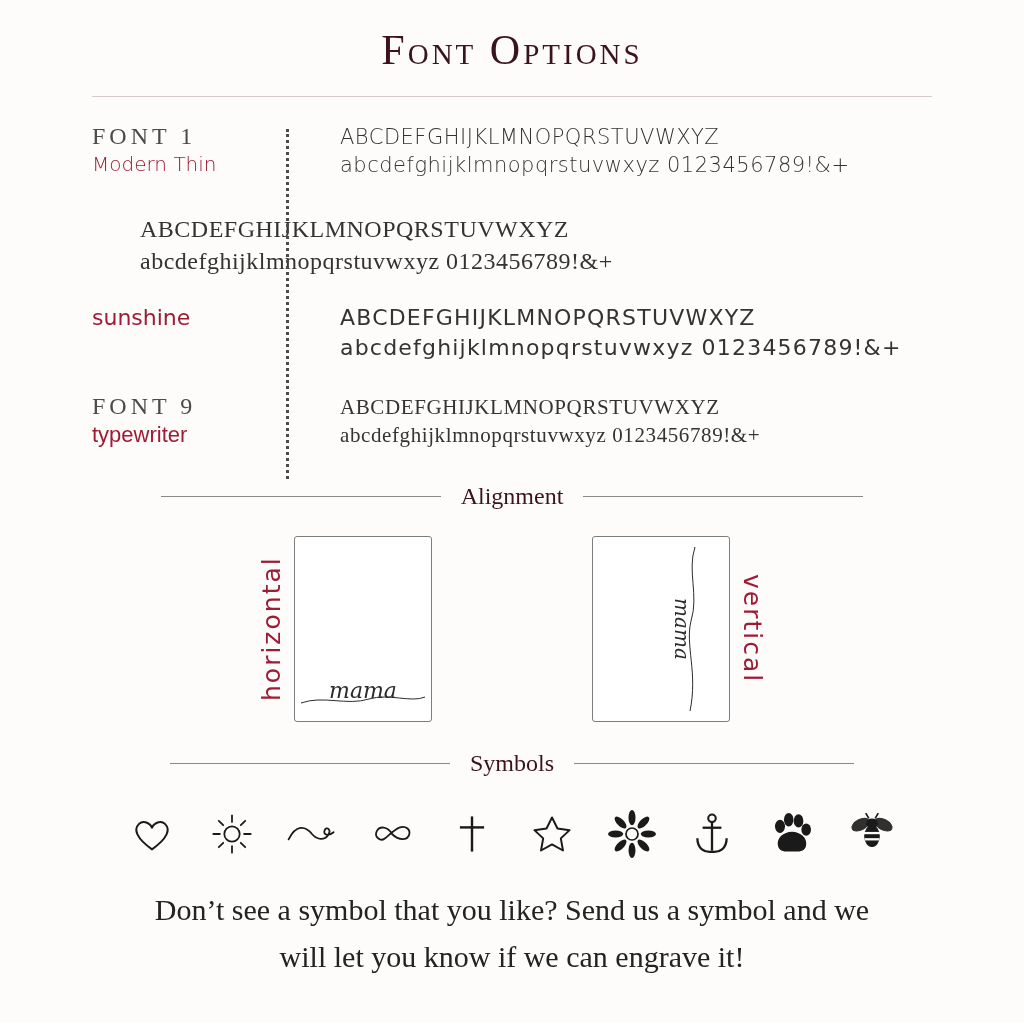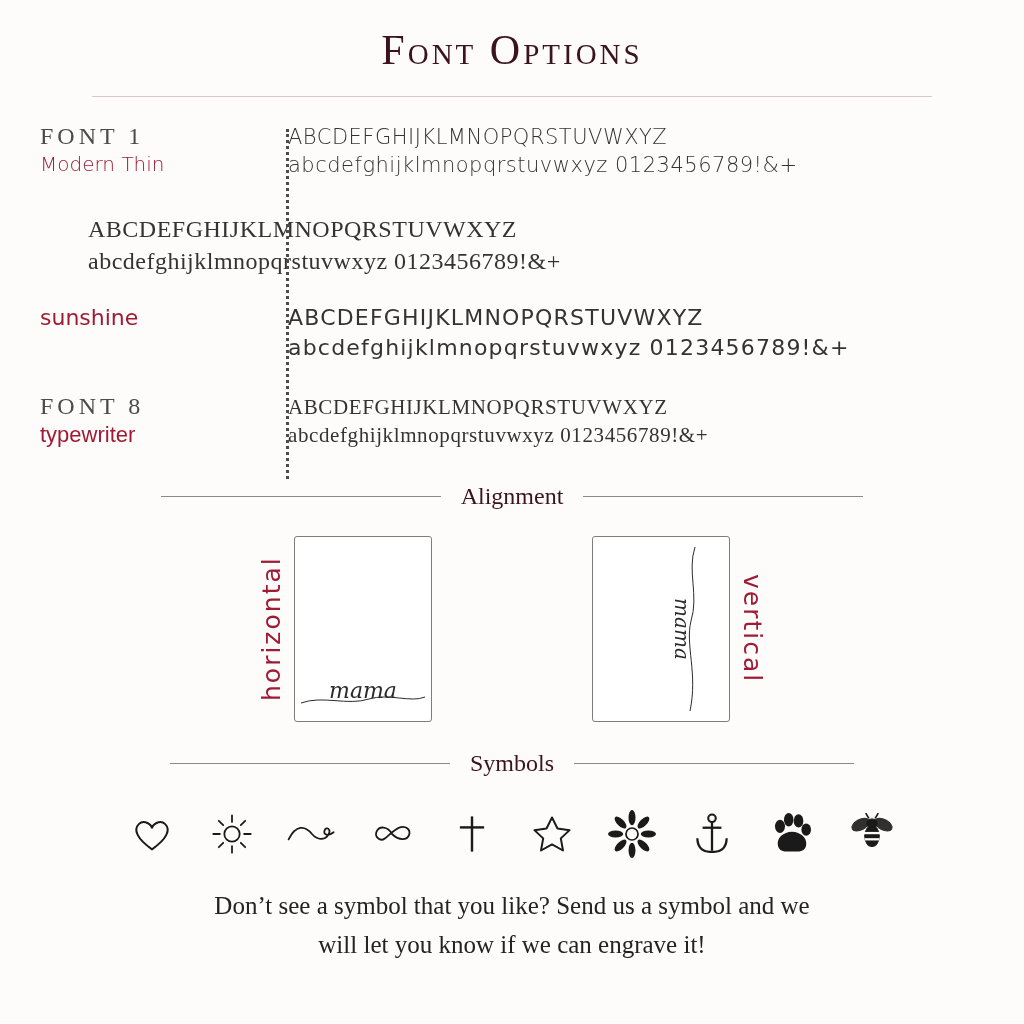--- a/index.html
+++ b/index.html
@@ -33,21 +33,21 @@
   }
   .title-rule {
     width: 840px;
     height: 1px;
     background: #d8c9cc;
     margin: 22px auto 0 auto;
   }
   
   .fonts-block {
     margin-top: 26px;
-    padding-left: 40px;
+    padding-left: 92px;
     position: relative;
   }
   .dotted-divider {
     position: absolute;
     left: 286px;
     top: 6px;
     height: 350px;
     width: 0;
     border-left: 3px dotted #4a4a4a;
   }
@@ -191,21 +191,21 @@
     width: 54px;
     height: 54px;
     display: flex;
     align-items: center;
     justify-content: center;
   }
   .note {
     text-align: center;
     margin-top: 26px;
     font-family: "Liberation Serif", serif;
-    font-size: 25px;
+    font-size: 30px;
     color: #232323;
     line-height: 1.55;
     padding: 0 120px;
   }
 </style>
 </head>
 <body>
 
 <div class="page">
 
@@ -238,21 +238,21 @@
         <div class="fstyle">sunshine</div>
       </div>
       <div class="font-sample">
         <div class="sample-line">ABCDEFGHIJKLMNOPQRSTUVWXYZ</div>
         <div class="sample-line">abcdefghijklmnopqrstuvwxyz 0123456789!&amp;+</div>
       </div>
     </div>
 
     <div class="font-row s4">
       <div class="font-label">
-        <div class="fname">FONT 8</div>
+        <div class="fname">FONT 9</div>
         <div class="fstyle">typewriter</div>
       </div>
       <div class="font-sample">
         <div class="sample-line">ABCDEFGHIJKLMNOPQRSTUVWXYZ</div>
         <div class="sample-line">abcdefghijklmnopqrstuvwxyz 0123456789!&amp;+</div>
       </div>
     </div>
   </div>
 
   <div class="section-head">

